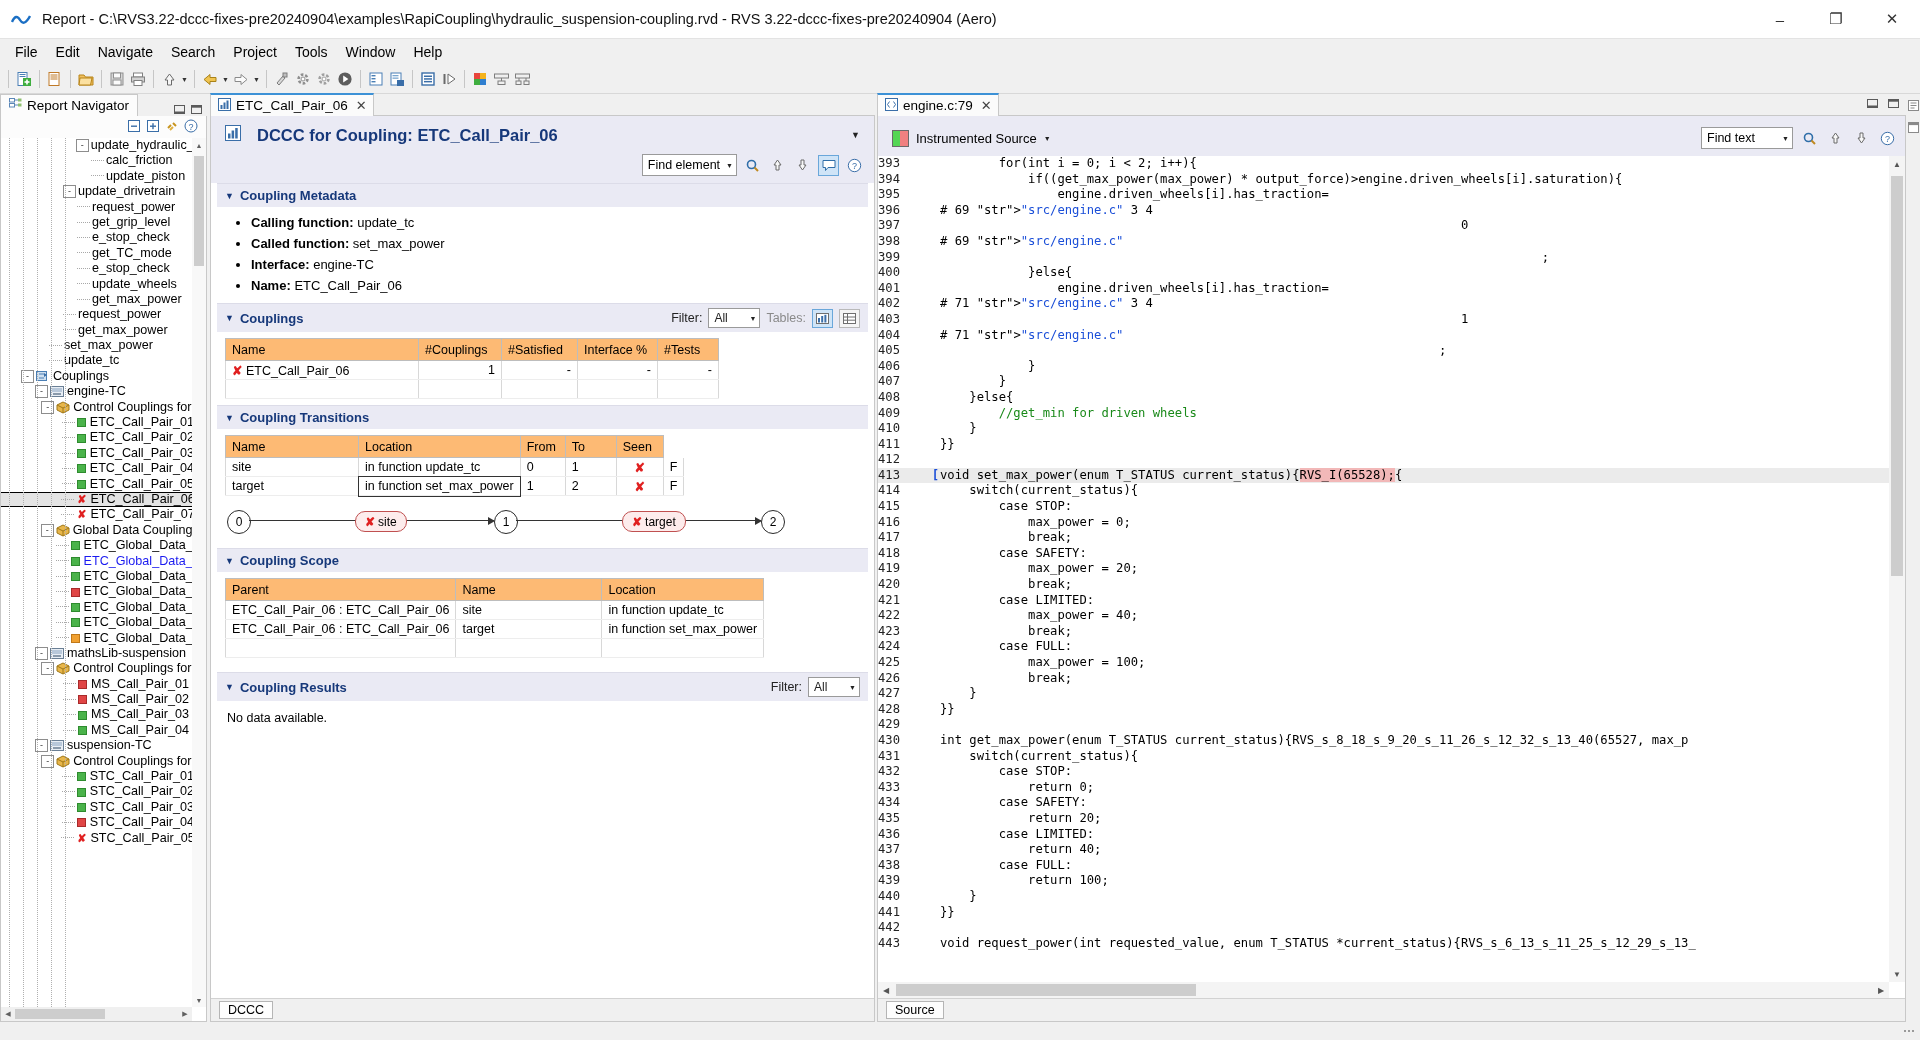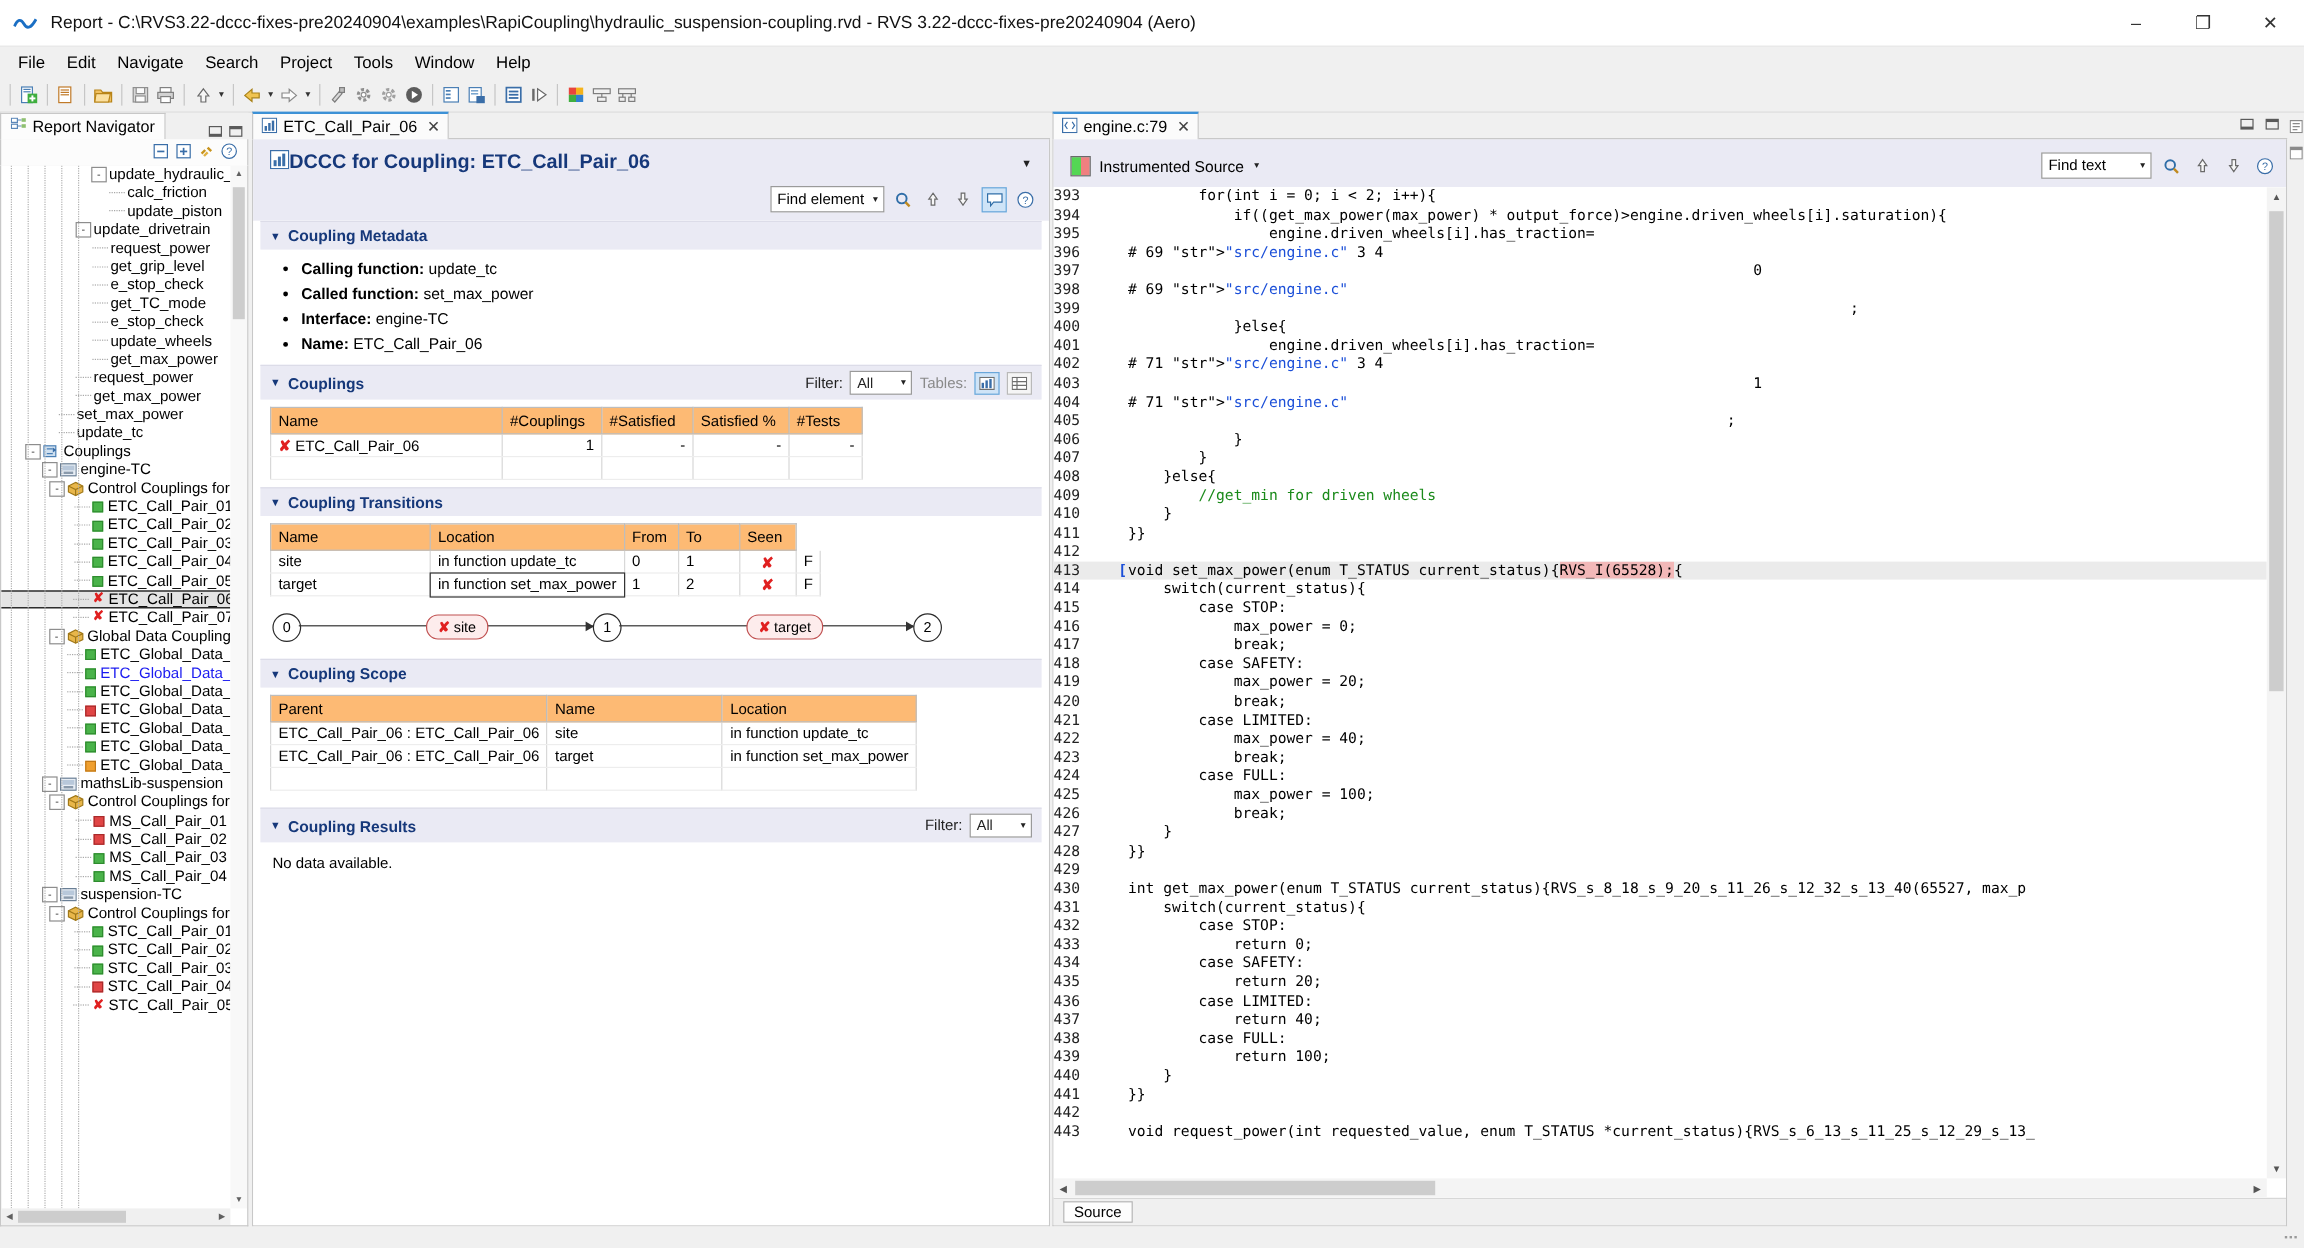--- a/index.html
+++ b/index.html
@@ -67,21 +67,21 @@
   .epane.left{width:665px;flex:none;}
   .epane.right{flex:1;}
   .etabrow{height:22px;display:flex;align-items:flex-end;position:relative;}
   .etab{height:21px;display:flex;align-items:center;gap:5px;padding:0 6px 0 7px;background:#fbfbfb;border:1px solid #c8c8c8;border-bottom:none;border-top:2px solid #3c91d6;font-size:13.5px;}
   .etab .x{font-size:13px;color:#444;margin-left:3px;}
   .etabfill{flex:1;border-bottom:1px solid #c8c8c8;height:21px;}
   .emin{position:absolute;right:6px;top:3px;display:flex;gap:8px;align-items:center;}
   .ebody{flex:1;background:#fff;border:1px solid #c8c8c8;border-top:none;display:flex;flex-direction:column;min-height:0;}
 
   .ehead{background:#eaeaf4;padding:9px 0 0 0;}
-  .ehead-title{display:flex;align-items:center;gap:0;padding:0 14px 6px 14px;font-size:16.5px;font-weight:bold;color:#16387a;}
+  .ehead-title{display:flex;align-items:center;gap:16px;padding:0 14px 6px 14px;font-size:16.5px;font-weight:bold;color:#16387a;}
   .ehead-row2{display:flex;align-items:center;justify-content:flex-end;padding:2px 10px 6px 14px;gap:6px;min-height:24px;}
   .sel-find{display:flex;align-items:center;height:20px;border:1px solid #9a9a9a;background:#fff;font-size:12.5px;padding:0 3px 0 5px;min-width:82px;justify-content:space-between;gap:6px;}
   .carat{font-size:7px;color:#222;}
   .ico-btn{width:19px;height:19px;display:flex;align-items:center;justify-content:center;}
   .ico-btn.active{background:#cfe4f7;border:1px solid #6aa7da;}
 
   .escroll{flex:1;overflow:hidden;position:relative;background:#fff;}
   .econtent{padding:0 0 0 0;}
 
   .section{margin:0 6px 0 6px;}
@@ -778,21 +778,21 @@
                         </svg>
                       </span>
                   </span>
                 </div>
                 <table class="grid">
                   <tbody>
                       <tr>
                     <th style="width:180px">Name</th>
                     <th style="width:70px">#Couplings</th>
                     <th style="width:63px">#Satisfied</th>
-                    <th style="width:67px">Satisfied %</th>
+                    <th style="width:67px">Interface %</th>
                     <th style="width:48px">#Tests</th>
                   </tr>
                   <tr>
                     <td><span class="cellx">✘</span> <span>ETC_Call_Pair_06</span></td>
                     <td class="num">1</td>
                     <td class="num">-</td>
                     <td class="num">-</td>
                     <td class="num">-</td>
                   </tr>
                   <tr>
@@ -898,20 +898,23 @@
                       <span class="carat">▼</span>
                     </span>
                   </span>
                 </div>
                 <div class="nodata">No data available.</div>
               </div>
 
             </div>
           </div>
 
+          <div class="botbar">
+            <div class="botbtn">DCCC</div>
+          </div>
         </div>
       </div>
 
       <div class="epane right">
         <div class="etabrow">
           <div class="etab">
             <span><svg width="13" height="13">
                   <rect x="0.5" y="0.5" width="12" height="12" fill="#fff" stroke="#3a6ea8"></rect>
                   <path d="M4.5 3.5 L2.5 6.5 L4.5 9.5 M8.5 3.5 L10.5 6.5 L8.5 9.5" stroke="#3a6ea8" fill="none"></path>
                 </svg></span>

